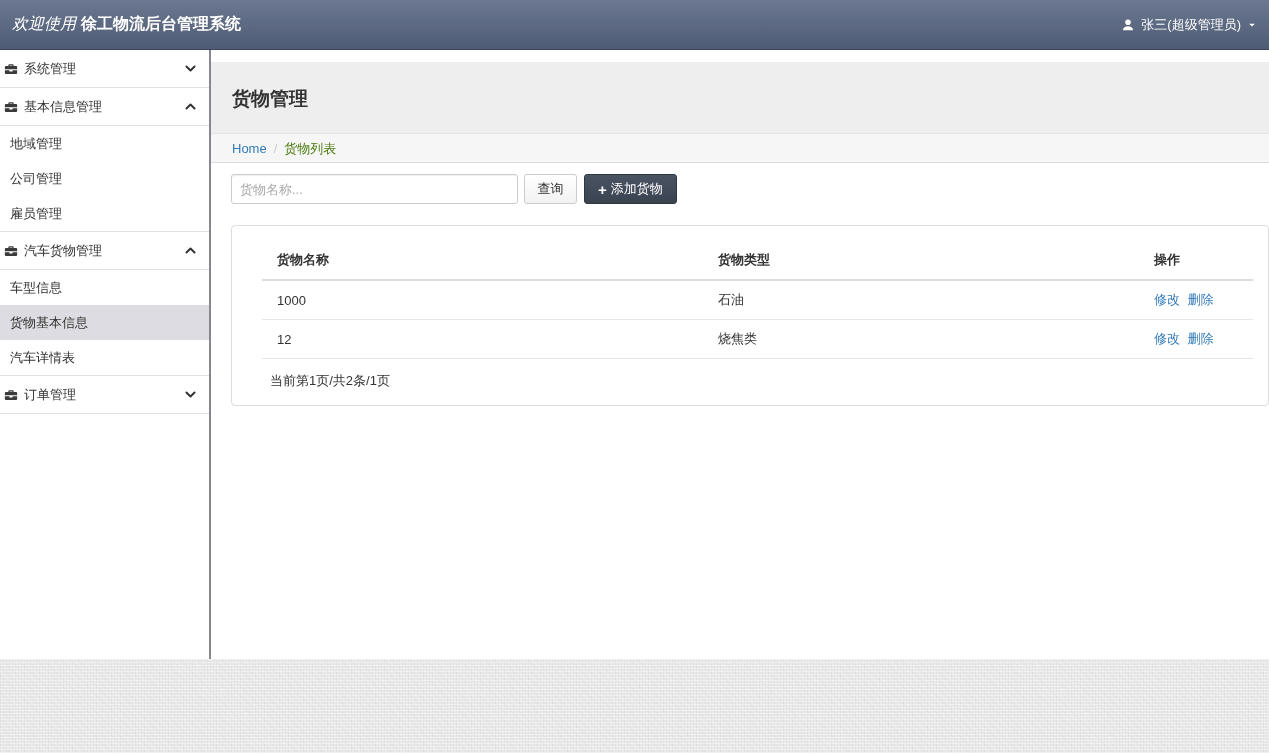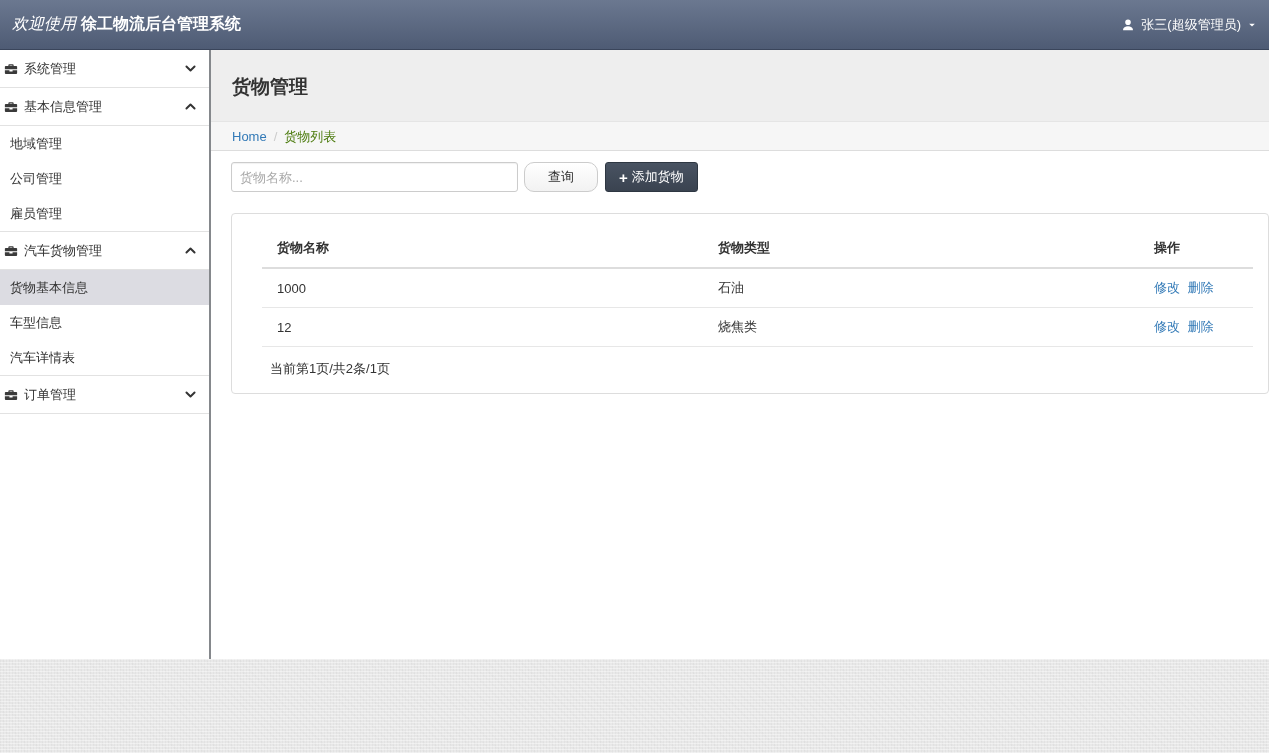--- a/index.html
+++ b/index.html
@@ -38,21 +38,21 @@
   }
   .menu-parent .bi { width:14px; height:14px; margin-right:6px; flex:none; }
   .menu-parent .mlabel { flex:1; color:#333; }
   .menu-parent .chev { width:13px; height:13px; flex:none; }
   .submenu { border-bottom:1px solid #e2e2e2; }
   .menu-sub {
     height:35px; display:flex; align-items:center; padding:0 10px; color:#333; cursor:pointer;
   }
   .menu-sub.active { background:#dcdce2; }
 
-  main { flex:1; min-width:0; display:flex; flex-direction:column; }
+  main { flex:1; min-width:0; display:flex; flex-direction:column;margin-top:12px; }
   .page-header {
     background:#eeeeee; padding:24px 20px 0 21px; height:71px;
   }
   .page-title { font-size:19px; font-weight:700; color:#333; }
   .breadcrumb {
     height:30px; line-height:29px; background:#f6f6f6;
     border-top:1px solid #e5e5e5; border-bottom:1px solid #ddd;
     padding:0 21px; white-space:nowrap;
   }
   .breadcrumb .bc-home { color:#337ab7; text-decoration:none; cursor:pointer; }
@@ -64,21 +64,21 @@
   
   .toolbar { display:flex; align-items:flex-start; }
   .search-input {
     width:287px; height:30px; border:1px solid #ccc; border-radius:3px;
     padding:4px 8px; font-size:13px; color:#333; outline:none;
     box-shadow:inset 0 1px 1px rgba(0,0,0,.06);
     font-family:"Liberation Sans","DejaVu Sans",sans-serif;
   }
   .search-input::placeholder { color:#a9a9a9; }
   .btn-query {
-    margin-left:6px; height:30px; width:74px; border:1px solid #ccc; border-radius:10px;
+    margin-left:6px; height:30px; width:53px; border:1px solid #ccc; border-radius:3px;
     background:linear-gradient(#ffffff,#f2f2f2); color:#333; font-size:13px; cursor:pointer;
     font-family:inherit;
   }
   .btn-add {
     margin-left:7px; height:30px; padding:0 13px; border:1px solid #2e3742; border-radius:3px;
     background:linear-gradient(#495362,#3a4350); color:#fff; font-size:13px; cursor:pointer;
     display:inline-flex; align-items:center; gap:4px; font-family:inherit;
   }
   .btn-add .plus { font-weight:700; font-size:15px; line-height:1; }
 
@@ -160,25 +160,25 @@
     <div class="menu-parent">
       <span class="bi"><svg viewBox="0 0 16 16" width="14" height="14">
             <path fill="#3a3a3a" d="M6 2.5h4c.6 0 1 .4 1 1v1h3c.6 0 1 .4 1 1v2.8H1V5.5c0-.6.4-1 1-1h3v-1c0-.6.4-1 1-1zm.4 1.9h3.2v-.7H6.4v.7zM1 9.4h5.2v1.4h3.6V9.4H15v3.3c0 .6-.4 1-1 1H2c-.6 0-1-.4-1-1V9.4z"></path>
           </svg></span>
       <span class="mlabel">汽车货物管理</span>
       <span class="chev"><svg viewBox="0 0 16 16" width="13" height="13">
             <path d="M3 10.5l5-5 5 5" fill="none" stroke="#333" stroke-width="2.4" stroke-linecap="round" stroke-linejoin="round"></path>
           </svg></span>
     </div>
     <div class="submenu">
+      <div class="menu-sub">
+          <span>车型信息</span>
+        </div>
       <div class="menu-sub active">
           <span>货物基本信息</span>
-        </div>
-      <div class="menu-sub">
-          <span>车型信息</span>
         </div>
       <div class="menu-sub">
           <span>汽车详情表</span>
         </div>
     </div>
 
 
     <div class="menu-parent">
       <span class="bi"><svg viewBox="0 0 16 16" width="14" height="14">
             <path fill="#3a3a3a" d="M6 2.5h4c.6 0 1 .4 1 1v1h3c.6 0 1 .4 1 1v2.8H1V5.5c0-.6.4-1 1-1h3v-1c0-.6.4-1 1-1zm.4 1.9h3.2v-.7H6.4v.7zM1 9.4h5.2v1.4h3.6V9.4H15v3.3c0 .6-.4 1-1 1H2c-.6 0-1-.4-1-1V9.4z"></path>

